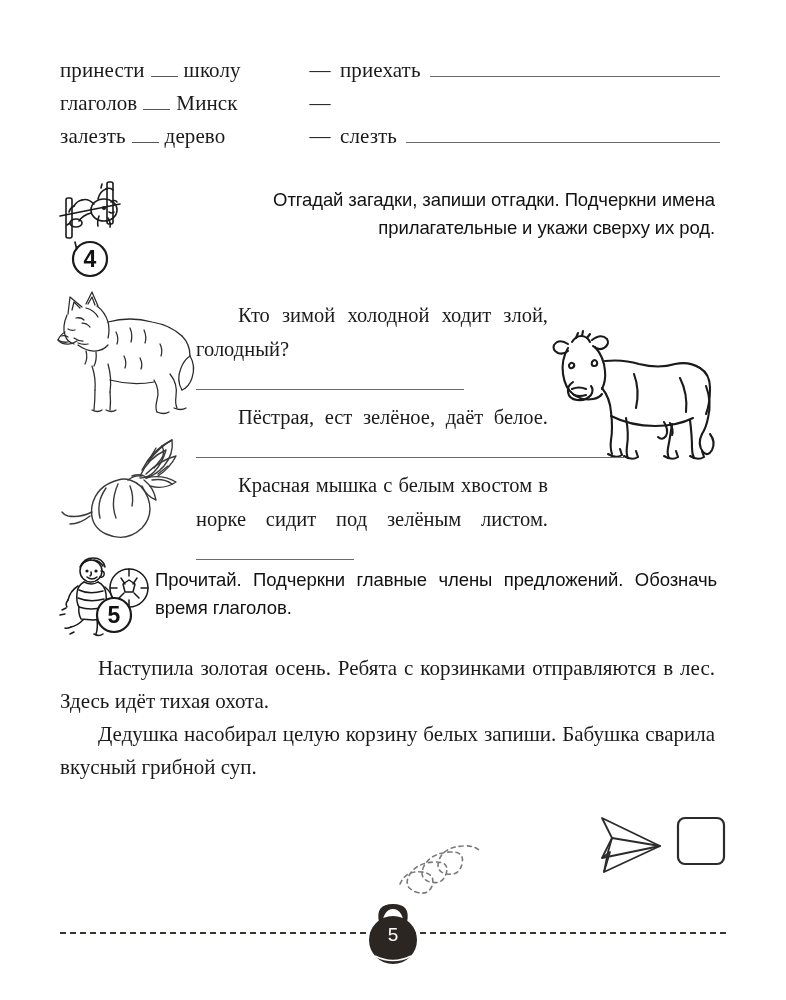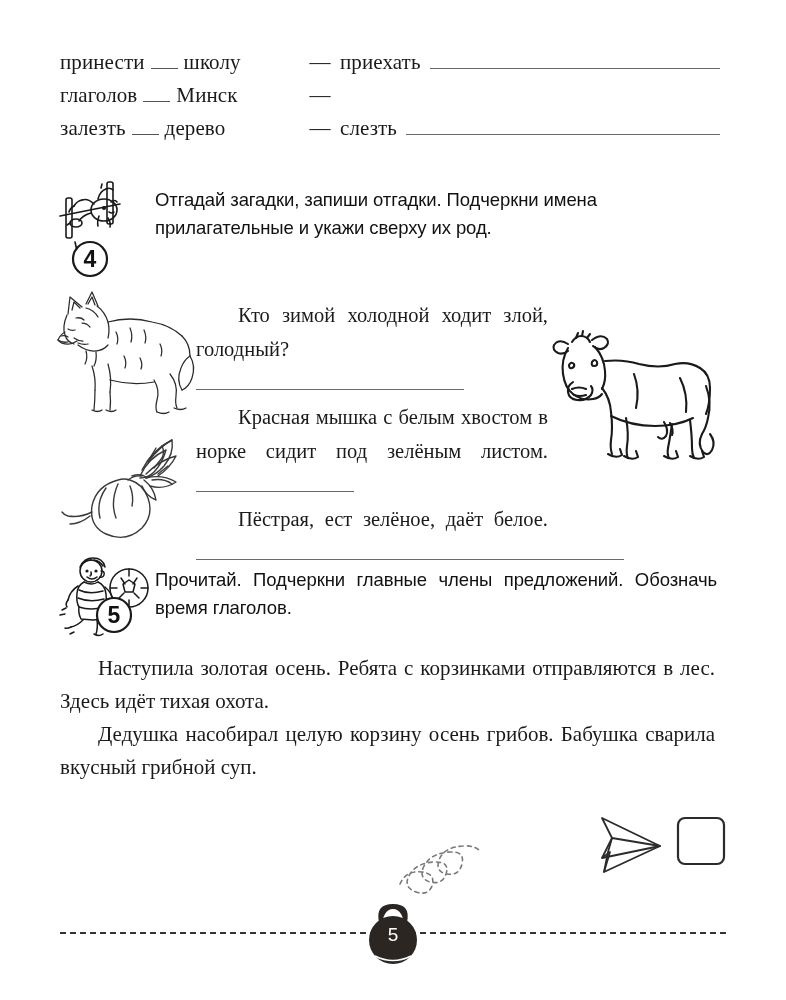--- a/index.html
+++ b/index.html
@@ -25,21 +25,21 @@
 
   
   .pairs {
     position: absolute;
     left: 60px;
     top: 50px;
     width: 660px;
   }
   .pair-row {
     display: flex;
-    align-items: flex-start;
+    align-items: flex-end;
     height: 33px;
     font-size: 21px;
     letter-spacing: .1px;
   }
   .pair-left {
     display: flex;
     align-items: baseline;
     width: 240px;
     flex: none;
   }
@@ -82,20 +82,21 @@
     font-weight: bold;
   }
 
   .task-text {
     position: absolute;
     font-family: "Liberation Sans", "DejaVu Sans", sans-serif;
     font-size: 18.5px;
     line-height: 27.5px;
     color: #111;
     letter-spacing: -0.1px;
+    text-align: right;
   }
 
   
   .riddles {
     position: absolute;
     left: 196px;
     top: 298px;
     width: 352px;
     font-size: 20.5px;
     line-height: 34px;
@@ -381,22 +382,22 @@
         <path d="M82 48 q10 8 12 20 q-10 -4 -14 -14"></path>
 
         <path d="M92 36 l8 -10 M96 42 l10 -8 M88 26 l6 -10"></path>
         <path d="M100 14 q3 6 0 12"></path>
       </g>
     </svg>
   </div>
 
   <div class="riddles">
     <p class="riddle-p"><span>Кто зимой холодной ходит злой, голодный?</span><span class="inline-blank b1"></span></p>
+    <p class="riddle-p r3"><span>Пёстрая, ест зелёное, даёт белое.</span><span class="inline-blank b3"></span></p>
     <p class="riddle-p"><span>Красная мышка с белым хвостом в норке сидит под зелёным листом.</span><span class="inline-blank b2"></span></p>
-    <p class="riddle-p r3"><span>Пёстрая, ест зелёное, даёт белое.</span><span class="inline-blank b3"></span></p>
   </div>
 
   <div class="task-icon-wrap" style="left:60px; top:556px; width:96px; height:80px;">
     <svg width="96" height="80" viewBox="0 0 96 80">
       <g fill="none" stroke="#1a1a1a" stroke-width="1.5" stroke-linecap="round" stroke-linejoin="round">
 
         <circle cx="31" cy="15" r="11"></circle>
 
         <path d="M20 11 q4 -9 13 -9 q10 0 12 9"></path>
         <path d="M22 8 q4 -4 9 -4 M34 4 q6 1 9 6"></path>
@@ -436,21 +437,21 @@
 
       <circle cx="54" cy="59" r="17" fill="#ffffff" stroke="#1a1a1a" stroke-width="2.2"></circle>
       <text class="task-badge-num" x="54" y="67" text-anchor="middle" font-size="23" fill="#111">5</text>
     </svg>
   </div>
 
   <div class="task-text" style="left:155px; top:566px; width:562px; text-align:justify;">Прочитай. Подчеркни главные члены предложений. Обозначь время глаголов.</div>
 
   <div class="passage">
     <p>Наступила золотая осень. Ребята с корзинками отправляются в лес. Здесь идёт тихая охота.</p>
-    <p>Дедушка насобирал целую корзину осень грибов. Бабушка сварила вкусный грибной суп.</p>
+    <p>Дедушка насобирал целую корзину белых запиши. Бабушка сварила вкусный грибной суп.</p>
   </div>
 
   <div class="plane-area">
     <svg width="320" height="80" viewBox="0 0 320 80">
 
       <path d="M2 78 q6 -14 22 -12 q14 2 10 14 q-4 10 -16 6 q-14 -5 -6 -18 q8 -12 26 -12
                q14 0 10 12 q-4 11 -16 8 q-12 -4 -6 -16 q7 -13 26 -14 q15 -1 12 12
                q-3 12 -15 10 q-12 -2 -8 -14 q5 -13 24 -14 q12 -1 18 6" fill="none" stroke="#7a7a7a" stroke-width="1.6" stroke-dasharray="4 4" stroke-linecap="round"></path>
 
       <g fill="none" stroke="#2b2b2b" stroke-width="1.8" stroke-linejoin="round">

